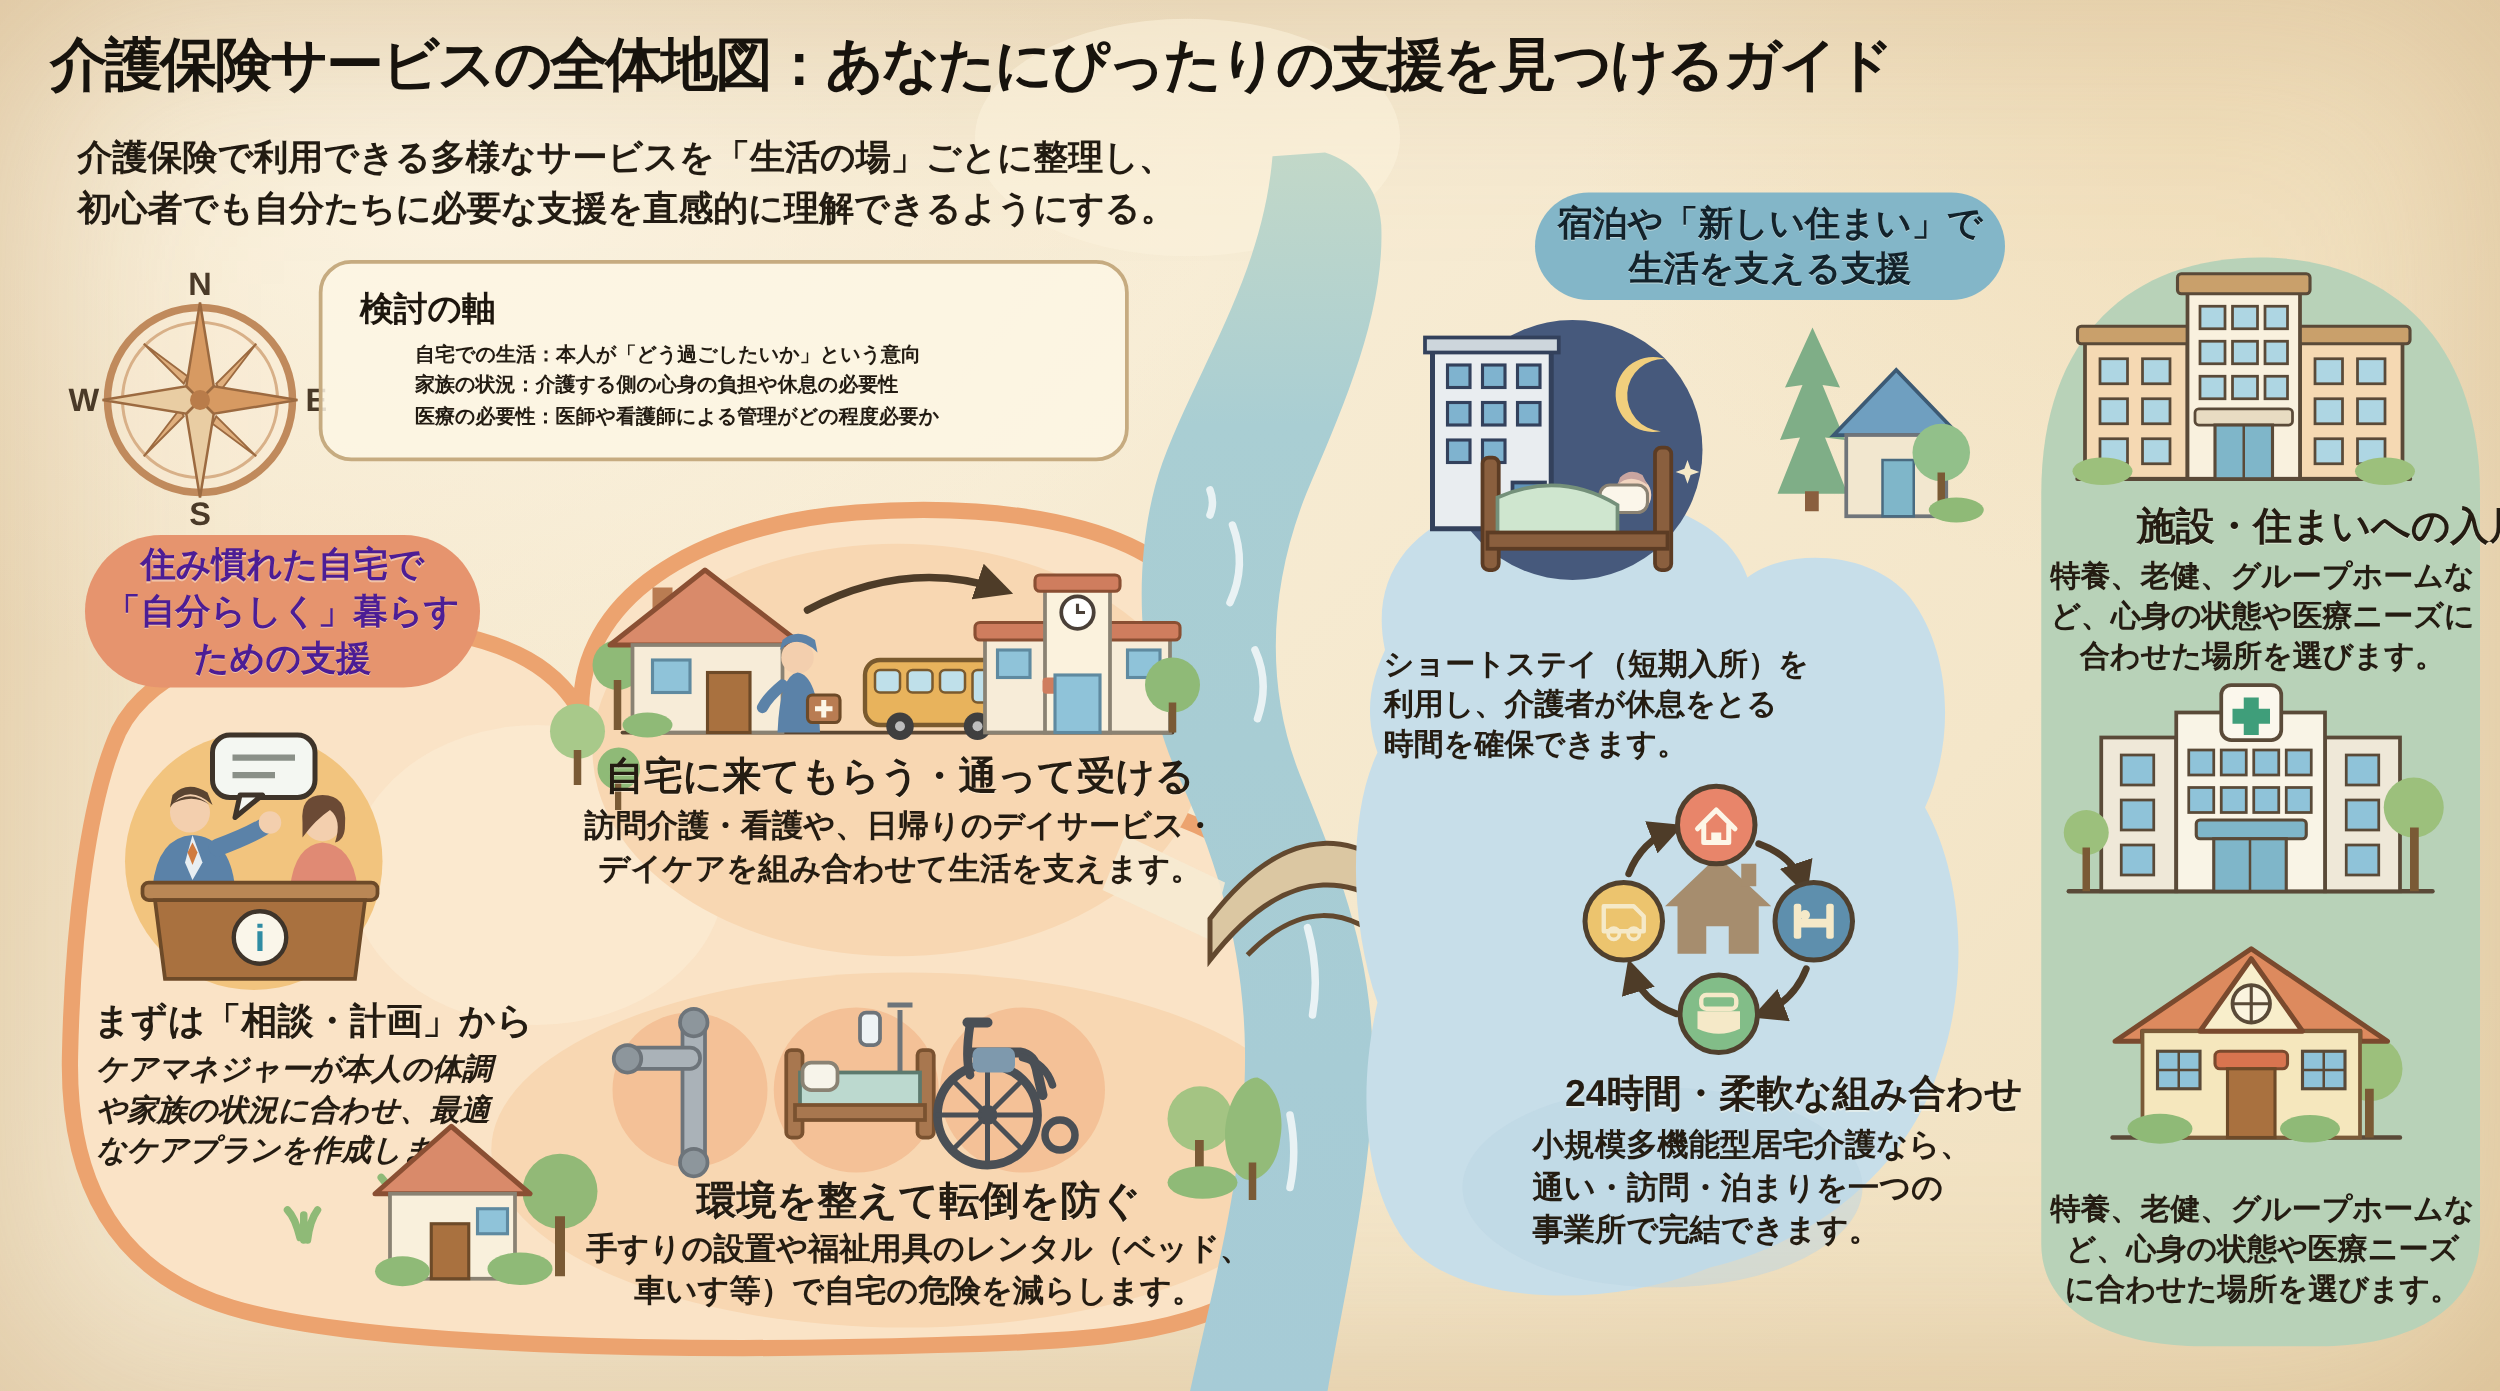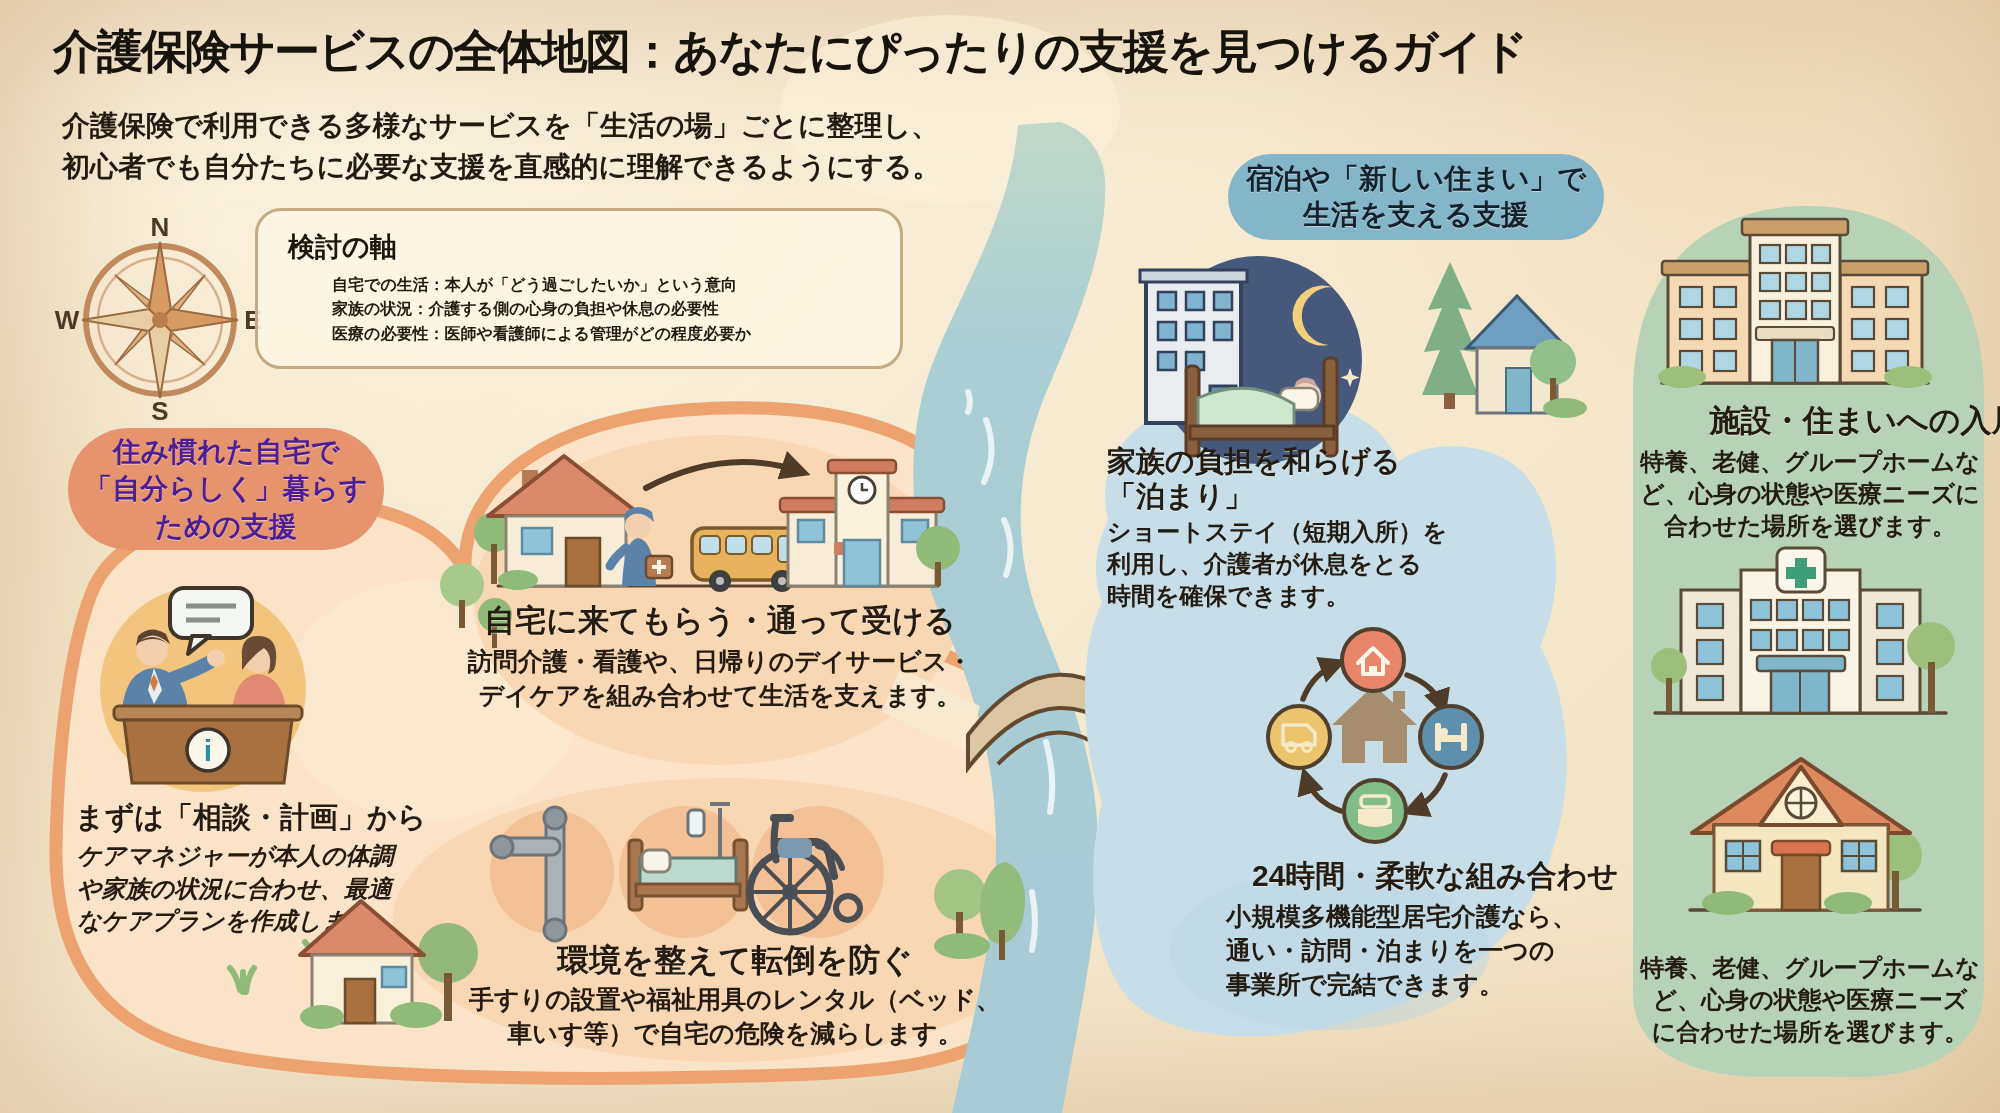--- a/index.html
+++ b/index.html
@@ -9,21 +9,21 @@
     background:
       radial-gradient(1100px 700px at 18% 14%, rgba(252,245,228,.9) 0%, rgba(252,245,228,0) 60%),
       radial-gradient(900px 650px at 88% 10%, rgba(240,221,184,.8) 0%, rgba(240,221,184,0) 55%),
       linear-gradient(135deg,#f1e0c0 0%,#f7ecd4 38%,#f4e6c9 70%,#efdebb 100%);
     box-shadow:inset 0 0 190px rgba(176,132,74,.38);}
   svg{position:absolute;overflow:visible;}
   .txt{position:absolute;color:#241c12;white-space:nowrap;line-height:1.38;}
   .ttl{font-weight:800;}
   .bd{font-weight:700;}
   .ctr{text-align:center;}
-  #page-title{left:53px;top:20px;font-size:46px;font-weight:900;letter-spacing:-2px;color:#17130d;}
+  #page-title{left:40px;top:20px;font-size:46px;font-weight:900;letter-spacing:-2px;color:#17130d;}
   #subtitle{left:62px;top:106px;font-size:28px;font-weight:800;line-height:1.45;color:#221b12;}
   #legend-box{position:absolute;left:255px;top:208px;width:648px;box-sizing:border-box;
      background:rgba(253,246,228,.85);border:3px solid #c6ab80;border-radius:26px;
      padding:18px 30px 20px 30px;}
   #legend-box .lt{font-size:27px;font-weight:800;color:#1d160e;margin-bottom:8px;}
   #legend-box .ll{font-size:16px;font-weight:700;color:#221b12;line-height:1.52;margin-left:44px;}
   .pill{position:absolute;box-sizing:border-box;display:flex;flex-direction:column;
         justify-content:center;align-items:center;}
   #home-pill{left:68px;top:428px;width:316px;height:122px;border-radius:62px;
       background:#e6946e;color:#4c1d95;font-size:28px;font-weight:800;line-height:1.33;}
@@ -316,24 +316,20 @@
       <rect x="58" y="118" width="13" height="90" rx="5" fill="#8a5f3e" stroke="#5c3c24" stroke-width="3"></rect>
       <rect x="196" y="110" width="13" height="98" rx="5" fill="#8a5f3e" stroke="#5c3c24" stroke-width="3"></rect>
       <circle cx="178" cy="148" r="15" fill="#f2d5c0"></circle>
       <path d="M 166,140 q 10,-10 24,0 l -4,-8 q -10,-6 -18,2 Z" fill="#c9a5a0"></path>
       <rect x="152" y="140" width="38" height="22" rx="8" fill="#fbf6ea" stroke="#8a8273" stroke-width="2.5"></rect>
       <path d="M 70,150 q 50,-22 96,6 l 0,24 -96,0 Z" fill="#cfe6cf" stroke="#74907a" stroke-width="3"></path>
       <rect x="62" y="178" width="144" height="13" fill="#8a5f3e" stroke="#5c3c24" stroke-width="3"></rect>
     </g>
   </svg>
 
-  <div class="txt ttl halo" style="left:1107px;top:444px;font-size:29px;line-height:1.22;">
-    <div>家族の負担を和らげる</div>
-    <div>「泊まり」</div>
-  </div>
   <div class="txt bd" style="left:1107px;top:516px;font-size:24px;line-height:1.33;">
     <div>ショートステイ（短期入所）を</div>
     <div>利用し、介護者が休息をとる</div>
     <div>時間を確保できます。</div>
   </div>
 
   <svg width="240" height="245" viewBox="0 0 240 245" style="left:1255px;top:613px;">
     <g fill="none" stroke="#4e3c28" stroke-width="5.5" stroke-linecap="round">
       <path d="M 152,62 q 28,10 36,34" marker-end="url(#ah)"></path>
       <path d="M 190,162 q -10,26 -36,36" marker-end="url(#ah)"></path>

